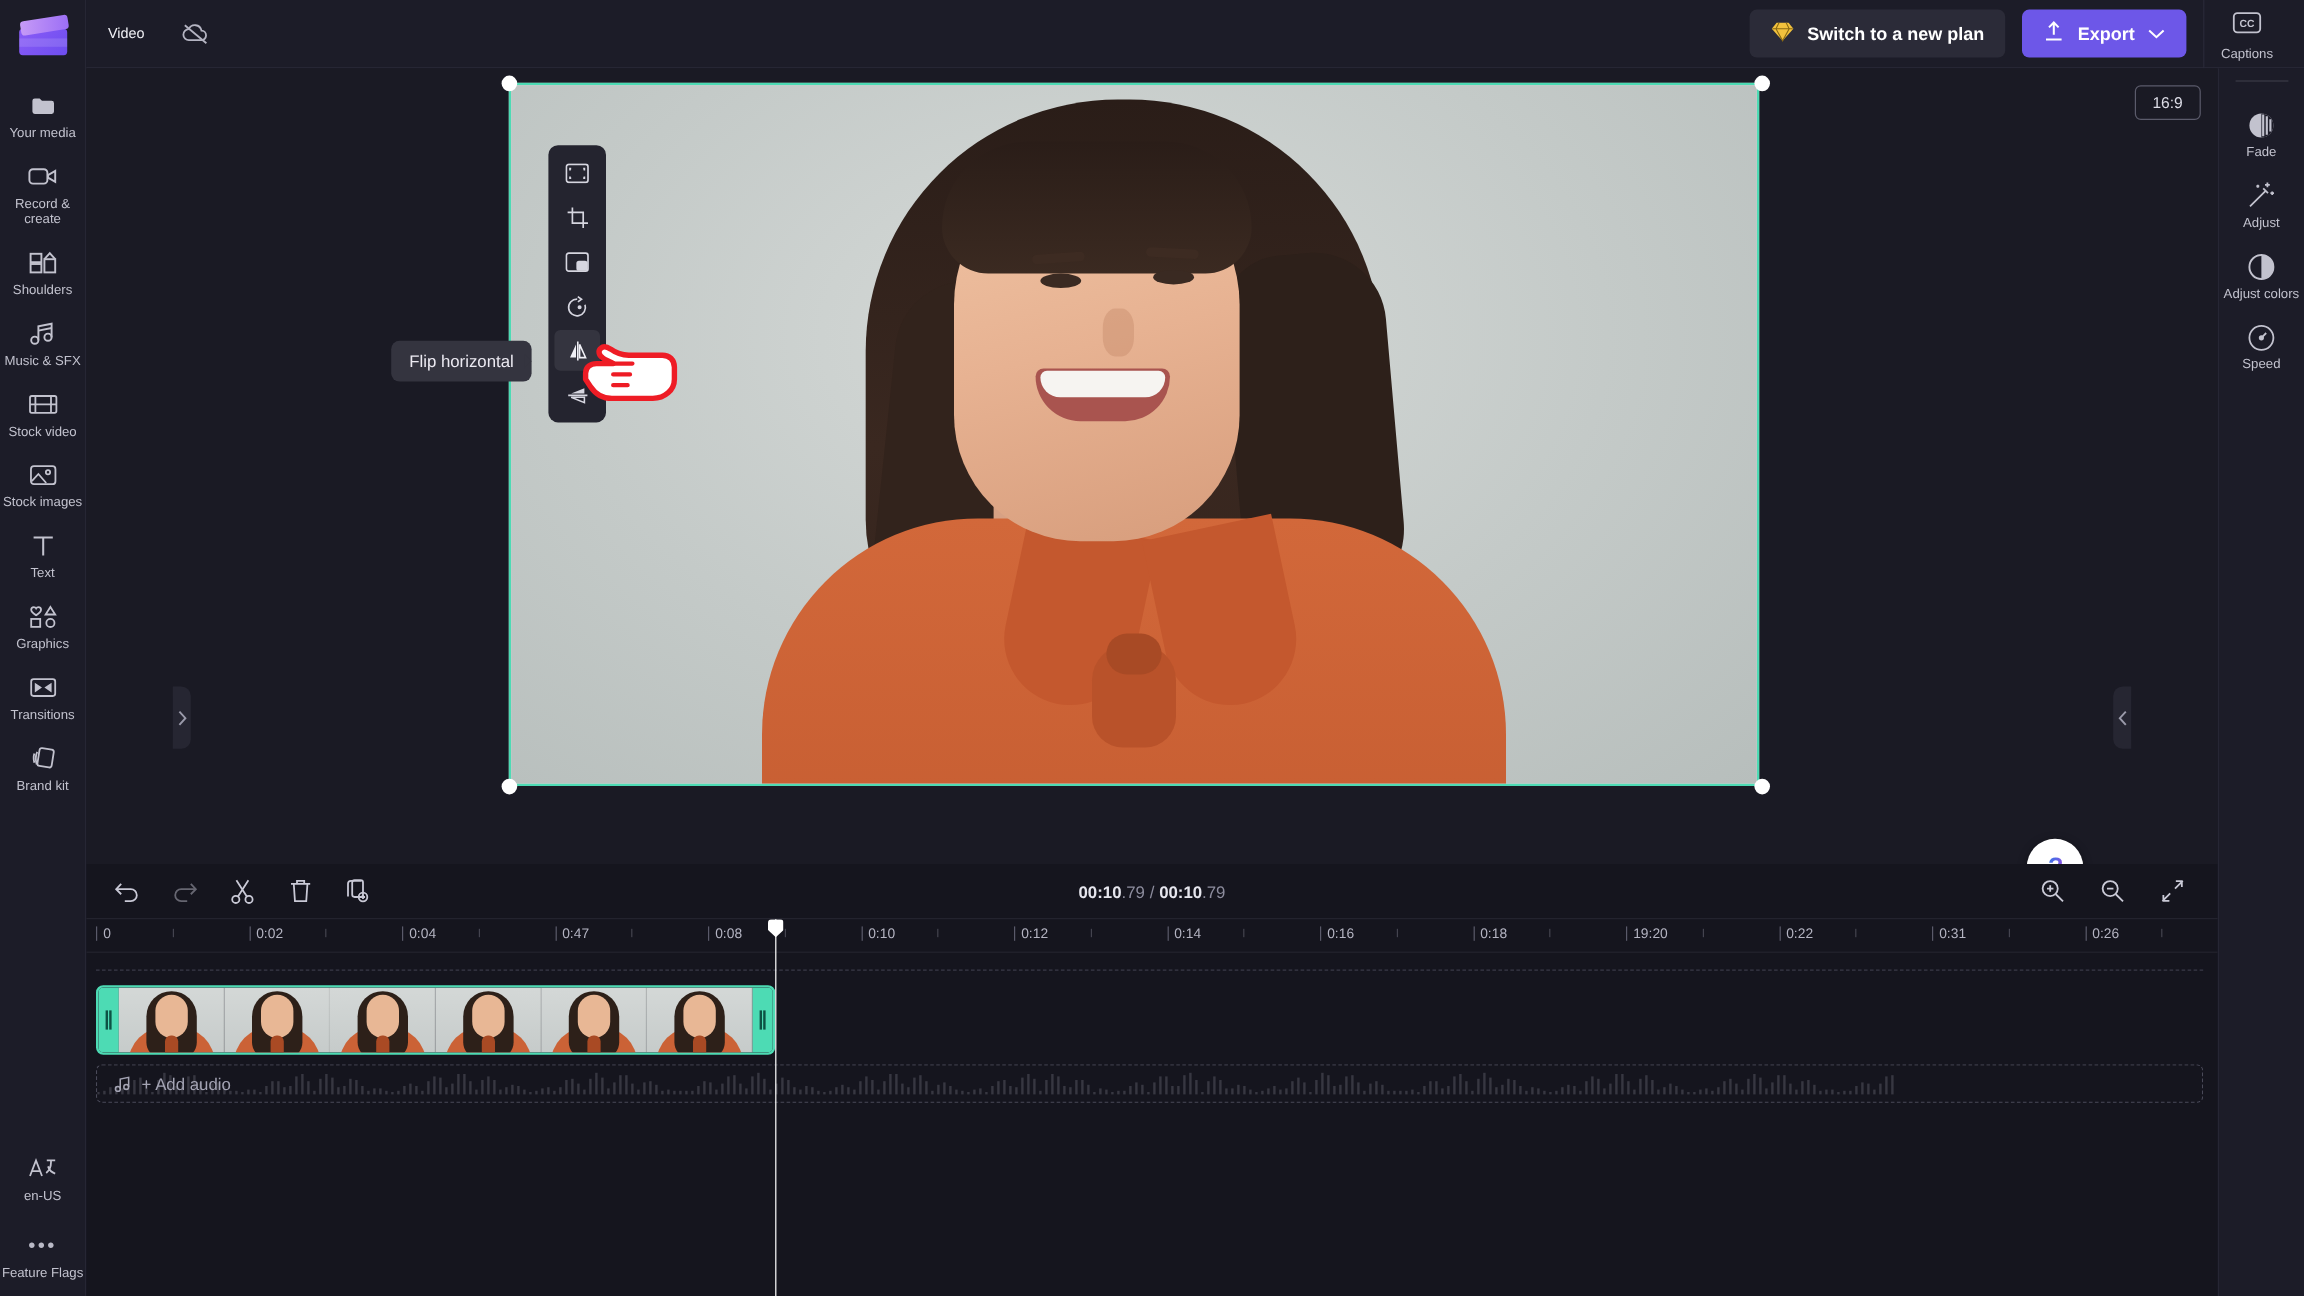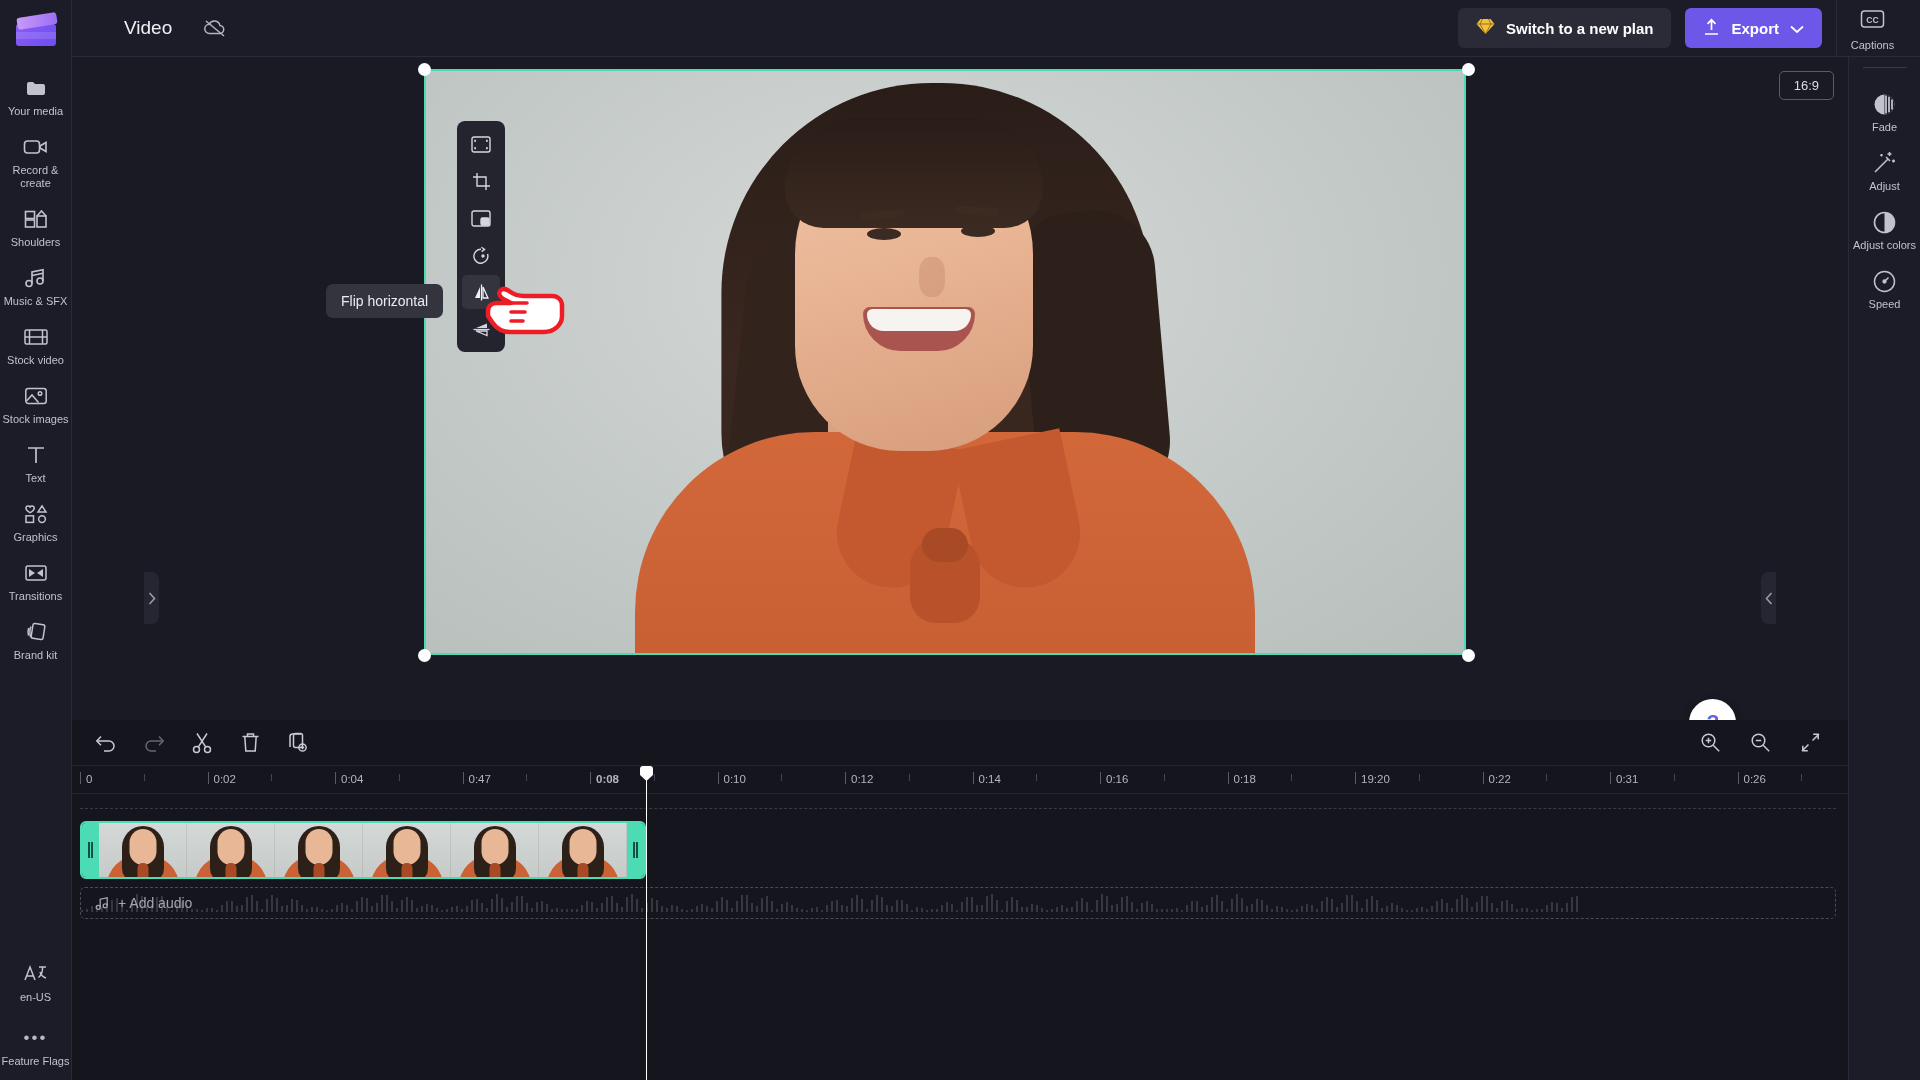--- a/index.html
+++ b/index.html
@@ -46,21 +46,21 @@
   .rail-spacer { flex: 1; }
   .rail-bottom { padding-bottom: 12px; }
   .dots { letter-spacing: 2px; font-size: 17px; line-height: 20px; color: #b9b9c6; }
 
   
   .topbar {
     position: absolute; left: 72px; top: 0; right: 0; height: 57px;
     background: #1c1c28; border-bottom: 1px solid #2a2a38;
     display: flex; align-items: center;
   }
-  .proj-title { margin-left: 52px; font-size: 19px; color: #f0f0f5; text-align: right; }
+  .proj-title { margin-left: 18px; font-size: 12px; color: #f0f0f5; text-align: right; }
   .cloud-off { margin-left: 30px; cursor: pointer; display: flex; align-items: center; }
   .top-right { margin-left: auto; display: flex; align-items: center; gap: 14px; padding-right: 12px; }
   .btn-plan {
     display: flex; align-items: center; gap: 11px;
     background: #2b2b38; border-radius: 6px; height: 40px; padding: 0 18px;
     font-size: 15px; font-weight: bold; color: #fff; cursor: pointer; border: none;
     font-family: "Liberation Sans", sans-serif;
   }
   .btn-export {
     display: flex; align-items: center; gap: 11px;
@@ -695,20 +695,23 @@
         <div class="tl-tool">
           <svg width="20" height="21" viewBox="0 0 20 21" fill="none" stroke="#c9c9d6" stroke-width="1.5">
               <path d="M13 2H4.5A2.5 2.5 0 0 0 2 4.5V15"></path>
               <rect x="5.5" y="1.5" width="9" height="14" rx="2"></rect>
               <circle cx="14.5" cy="15.5" r="3.6"></circle>
               <path d="M14.5 13.8v3.4M12.8 15.5h3.4"></path>
             </svg>
         </div>
       </div>
 
+      <div class="timecode">
+        <span>00:10</span><span class="frac">.79</span><span class="sep">/</span><span>00:10</span><span class="frac">.79</span>
+      </div>
 
       <div class="tl-zoom">
         <div class="tl-tool">
           <svg width="21" height="21" viewBox="0 0 21 21" fill="none" stroke="#c9c9d6" stroke-width="1.5">
               <circle cx="8.5" cy="8.5" r="6.3"></circle>
               <path d="M13.2 13.2l6 6M8.5 5.8v5.4M5.8 8.5h5.4"></path>
             </svg>
         </div>
         <div class="tl-tool">
           <svg width="21" height="21" viewBox="0 0 21 21" fill="none" stroke="#c9c9d6" stroke-width="1.5">
@@ -731,21 +734,21 @@
         <div class="tick" style="left: 135.5px;"></div>
         <div class="tick-lbl" style="left: 141.5px;">0:02</div>
         <div class="tick minor" style="left: 199.25px;"></div>
         <div class="tick" style="left: 263px;"></div>
         <div class="tick-lbl" style="left: 269px;">0:04</div>
         <div class="tick minor" style="left: 326.75px;"></div>
         <div class="tick" style="left: 390.5px;"></div>
         <div class="tick-lbl" style="left: 396.5px;">0:47</div>
         <div class="tick minor" style="left: 454.25px;"></div>
         <div class="tick" style="left: 518px;"></div>
-        <div class="tick-lbl" style="left: 524px; font-weight: bold;">0:08</div>
+        <div class="tick-lbl" style="left: 524px;">0:08</div>
         <div class="tick minor" style="left: 581.75px;"></div>
         <div class="tick" style="left: 645.5px;"></div>
         <div class="tick-lbl" style="left: 651.5px;">0:10</div>
         <div class="tick minor" style="left: 709.25px;"></div>
         <div class="tick" style="left: 773px;"></div>
         <div class="tick-lbl" style="left: 779px;">0:12</div>
         <div class="tick minor" style="left: 836.75px;"></div>
         <div class="tick" style="left: 900.5px;"></div>
         <div class="tick-lbl" style="left: 906.5px;">0:14</div>
         <div class="tick minor" style="left: 964.25px;"></div>

